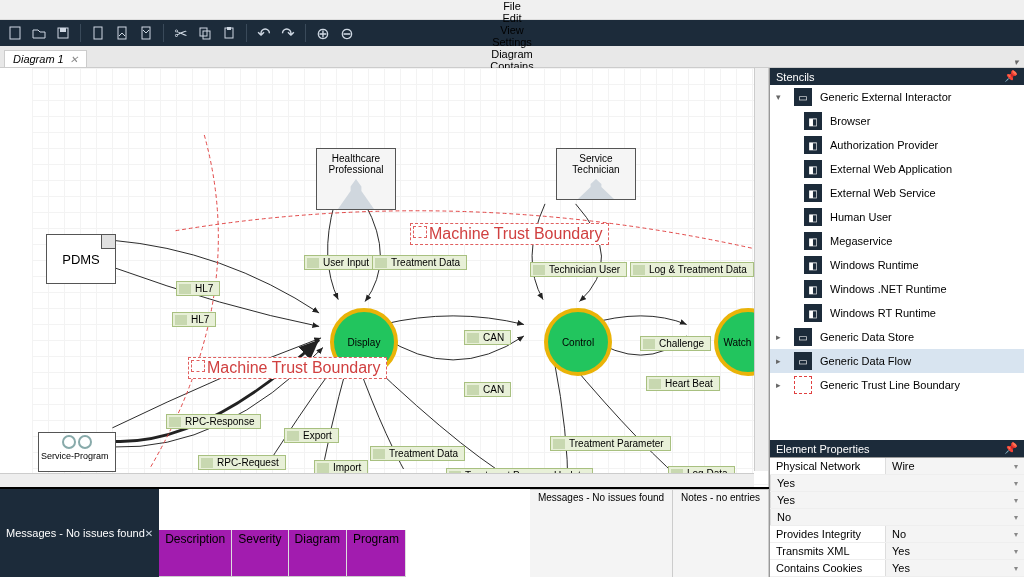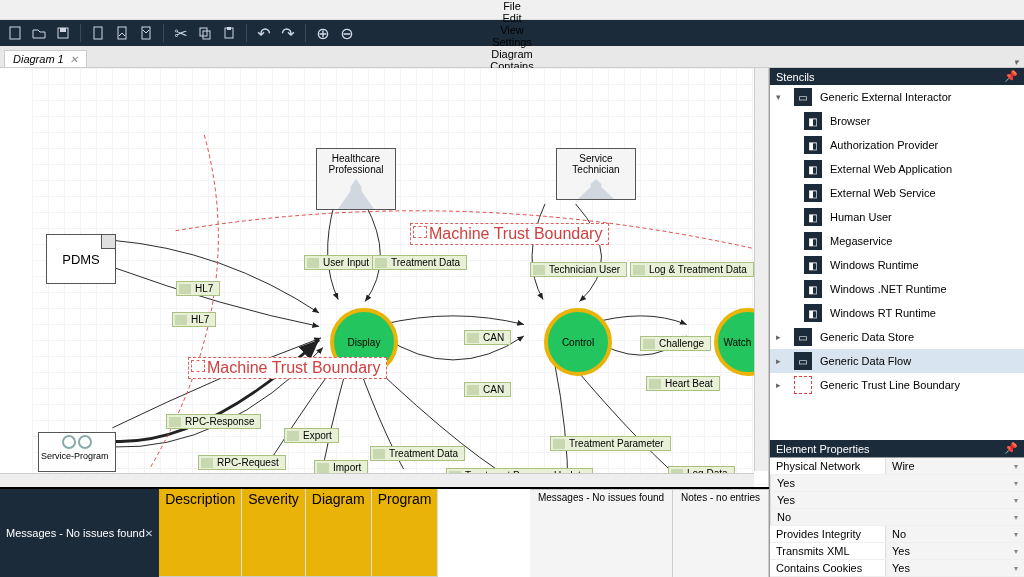--- a/index.html
+++ b/index.html
@@ -40,21 +40,21 @@
 .arc { fill: none; stroke: #222; stroke-width: 1; }
 .arc.bold { stroke-width: 3; }
 .dash { stroke: #e04040; stroke-dasharray: 4 3; fill: none; stroke-width: 1; }
 
 .scroll-v { position: absolute; right: 0; top: 0; bottom: 16px; width: 14px; background: #eee; border-left: 1px solid #ccc; }
 .scroll-h { position: absolute; left: 0; right: 14px; bottom: 0; height: 14px; background: #eee; border-top: 1px solid #ccc; }
 
 .messages { height: 90px; border-top: 2px solid #000000; display: flex; flex-direction: row; }
 .msg-header { background: #1c2b3a; color: #fff; font-size: 11px; padding: 2px 6px; display: flex; justify-content: space-between; align-items: center; }
 .msg-header .x { color: #cfd8e3; font-size: 10px; }
-.msg-cols { display: flex; font-size: 14px; border-bottom: 1px solid #ccc; background: #eab308; }
+.msg-cols { display: flex; font-size: 12px; border-bottom: 1px solid #ccc; background: #a21caf; margin-top: 41px; }
 .msg-cols span { padding: 2px 6px; border-right: 1px solid #ddd; }
 .msg-body { flex: 1; background: #fff; }
 .msg-tabs { display: flex; background: #eee; border-top: 1px solid #ccc; font-size: 10px; }
 .msg-tabs span { padding: 2px 8px; border-right: 1px solid #ccc; background: #f4f4f4; }
 
 .right { width: 255px; display: flex; flex-direction: column; border-left: 1px solid #999; }
 .panel-h { background: #1c2b3a; color: #fff; font-size: 11px; padding: 2px 6px; display: flex; justify-content: space-between; align-items: center; }
 .stencils { flex: 1; overflow: auto; background: #fff; font-size: 11px; }
 .st-row { display: flex; align-items: center; padding: 3px 6px; gap: 8px; }
 .st-row.cat { font-weight: 400; }

